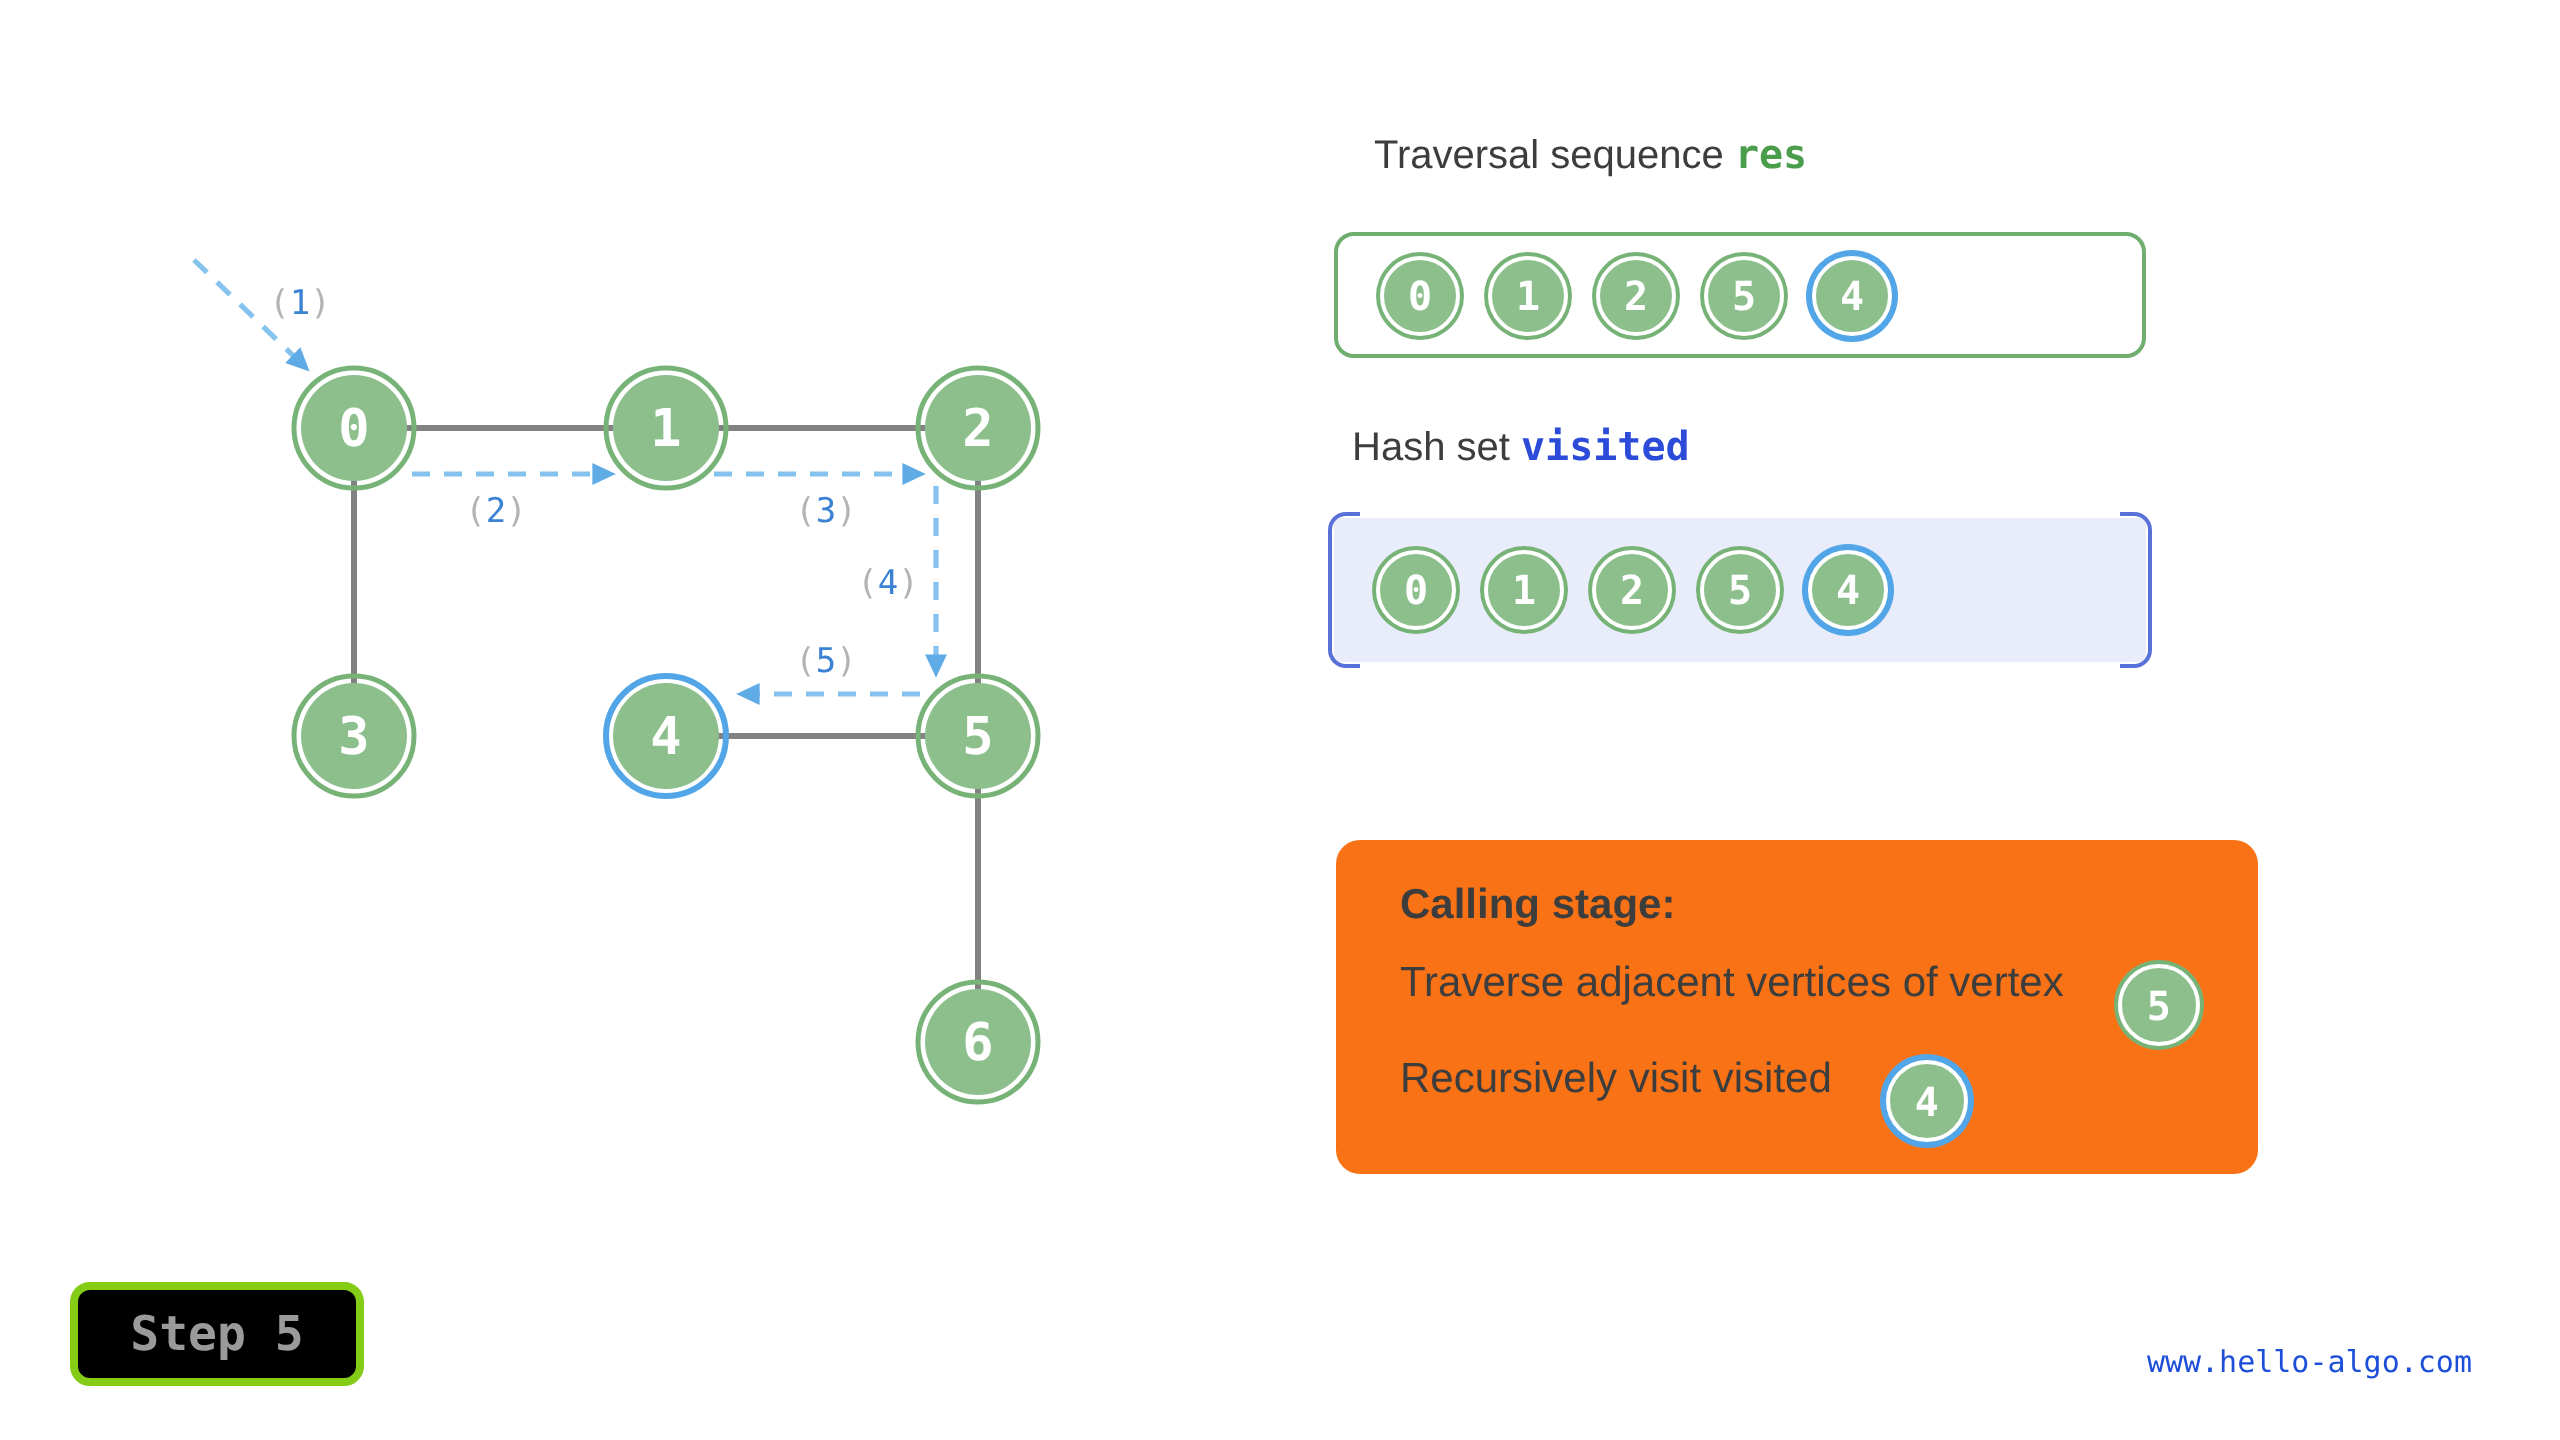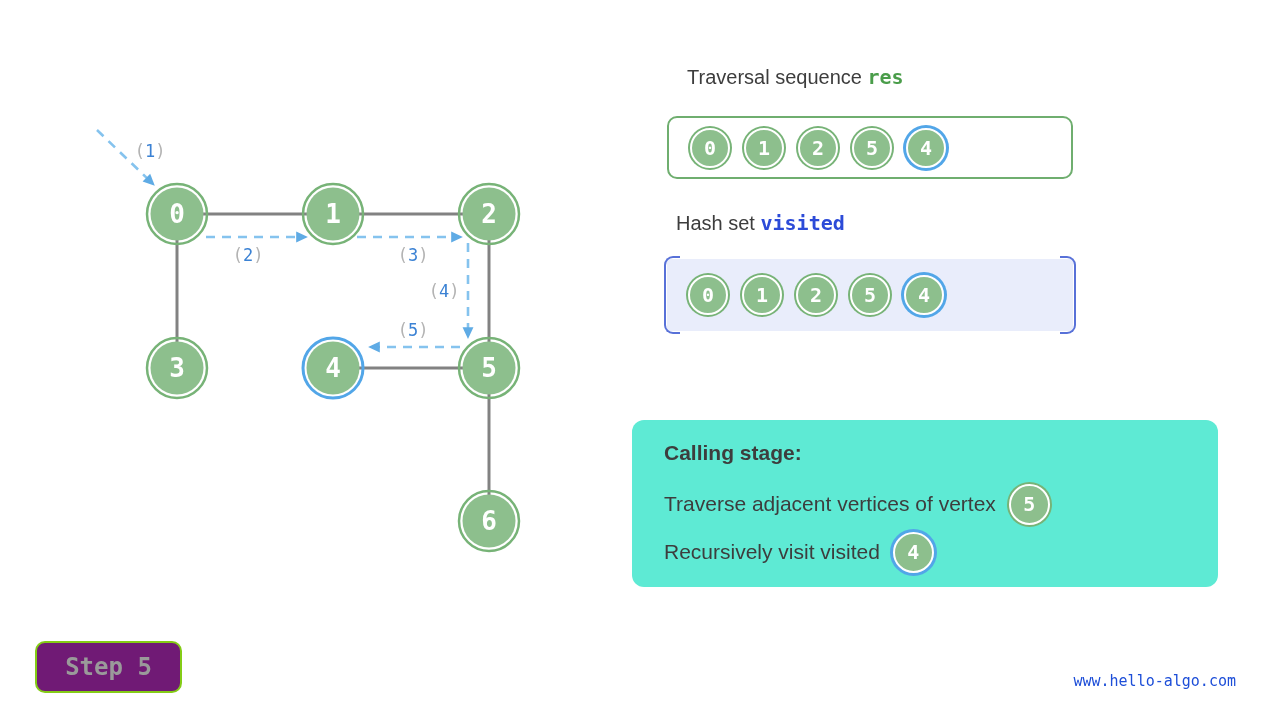--- a/index.html
+++ b/index.html
@@ -49,32 +49,32 @@
     width: 40px; height: 40px; border-radius: 50%;
     background: #8dbf8d; border: 2.5px solid #ffffff;
     box-shadow: 0 0 0 2px #77b377;
     color: #ffffff; font: bold 20px "DejaVu Sans Mono", monospace;
     display: flex; align-items: center; justify-content: center;
     flex: 0 0 auto; margin: 2px;
   }
   .snode.hl { box-shadow: 0 0 0 3px #52a6e8; }
 
   .calling-box {
-    position: absolute; left: 632px; top: 420px; width: 586px; height: 167px;
-    background: #5eead4; border-radius: 12px;
+    position: absolute; left: 668px; top: 420px; width: 461px; height: 167px;
+    background: #f97316; border-radius: 12px;
     padding: 20px 28px 0 32px; color: #3d3d3d;
   }
   .calling-title { font-size: 21px; font-weight: bold; line-height: 26px; }
-  .calling-line { display: flex; align-items: center; gap: 11px; height: 48px; font-size: 21px; white-space: nowrap; }
+  .calling-line { display: flex; align-items: flex-start; gap: 25px; height: 48px; font-size: 21px; white-space: nowrap; }
   .calling-line:nth-of-type(2) { margin-top: 12px; }
   .calling-line .snode { width: 41px; height: 41px; }
 
   .step-badge {
     position: absolute; left: 35px; top: 641px; width: 147px; height: 52px;
-    background: #701a75; border: 2px solid #84cc16; border-radius: 10px;
+    background: #000000; border: 4px solid #84cc16; border-radius: 10px;
     display: flex; align-items: center; justify-content: center;
     color: #9a9a9a; font: bold 24px "DejaVu Sans Mono", monospace;
   }
 
   .watermark {
     position: absolute; right: 44px; top: 672px;
     color: #1d4ed8; font: 15px "DejaVu Sans Mono", monospace;
   }
 </style>
 </head>

